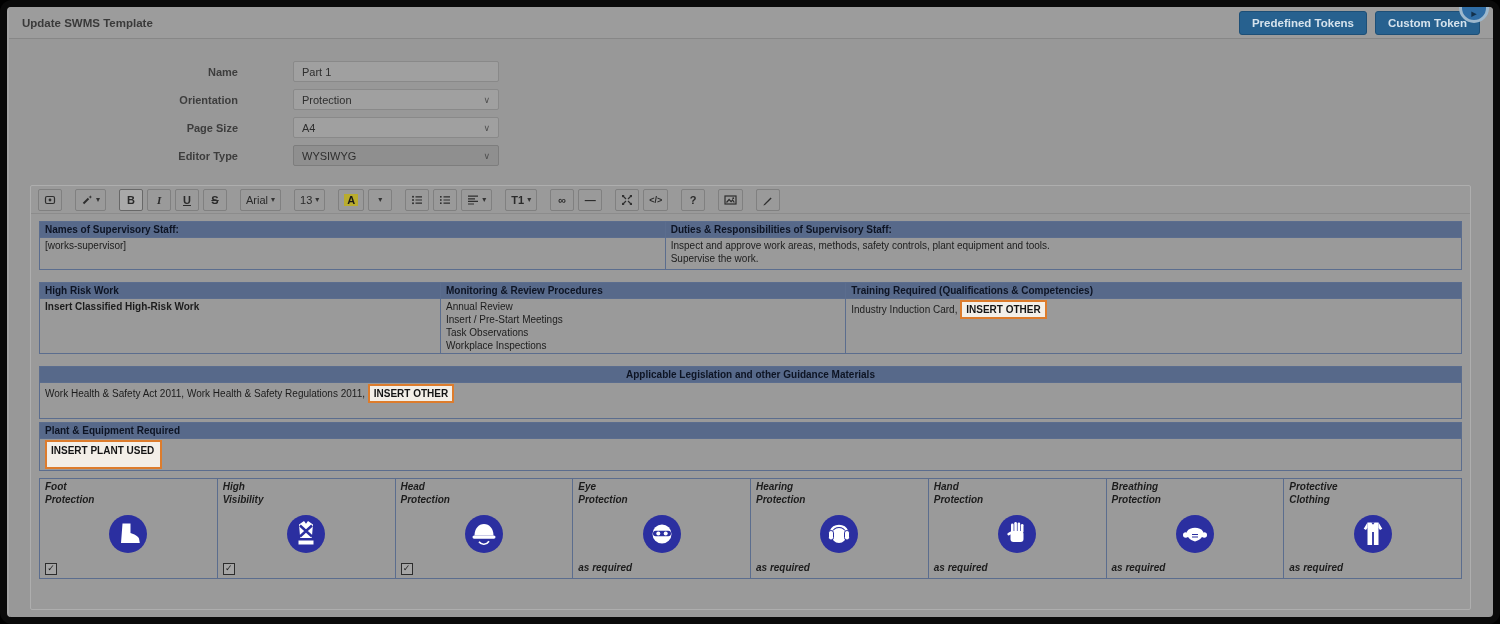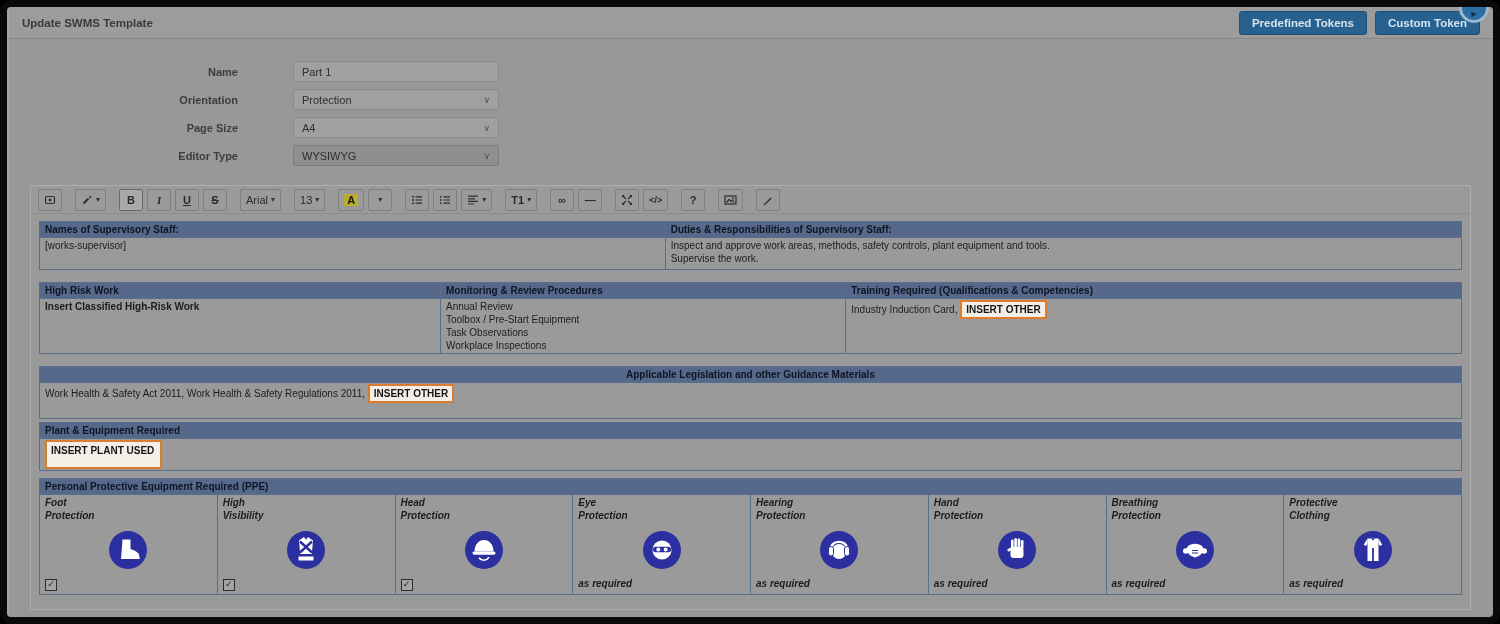--- a/index.html
+++ b/index.html
@@ -289,21 +289,21 @@
           <tbody>
               <tr>
             <th>High Risk Work</th>
             <th>Monitoring &amp; Review Procedures</th>
             <th>Training Required (Qualifications &amp; Competencies)</th>
           </tr>
           <tr>
             <td class="h50 bold">Insert Classified High-Risk Work</td>
             <td class="h50">
                   <div>Annual Review</div>
-                  <div>Toolbox / Pre-Start Equipment</div>
+                  <div>Insert / Pre-Start Meetings</div>
                   <div>Task Observations</div>
                   <div>Workplace Inspections</div>
                 </td>
             <td class="h50">
               <span>Industry Induction Card,</span>
               <span class="token">INSERT OTHER</span>
             </td>
           </tr>
         </tbody>
           </table>
@@ -330,23 +330,20 @@
           <tr>
             <td class="h24">
               <span class="token plant">INSERT PLANT USED</span>
             </td>
           </tr>
         </tbody>
           </table>
 
         <table class="doc mt7">
           <tbody>
-              <tr>
-            <th colspan="8">Personal Protective Equipment Required (PPE)</th>
-          </tr>
           <tr id="ppe-row">
                 <td class="ppe"><div class="ppe-name">
                     <div>Foot</div>
                     <div>Protection</div>
                   </div><div class="ppe-icon"><svg viewBox="0 0 40 40" width="40" height="40">
                       <circle cx="20" cy="20" r="19" fill="#2b2fa0"></circle>
                       <path d="M14.5 9.5h8v9.5c3.5 1 7.5 3 8.5 5.5l.8 4.5H13l1.5-19.5z" fill="#fff"></path>
                     </svg></div><span class="checkbox">✓</span></td>
                 <td class="ppe"><div class="ppe-name">
                     <div>High</div>

